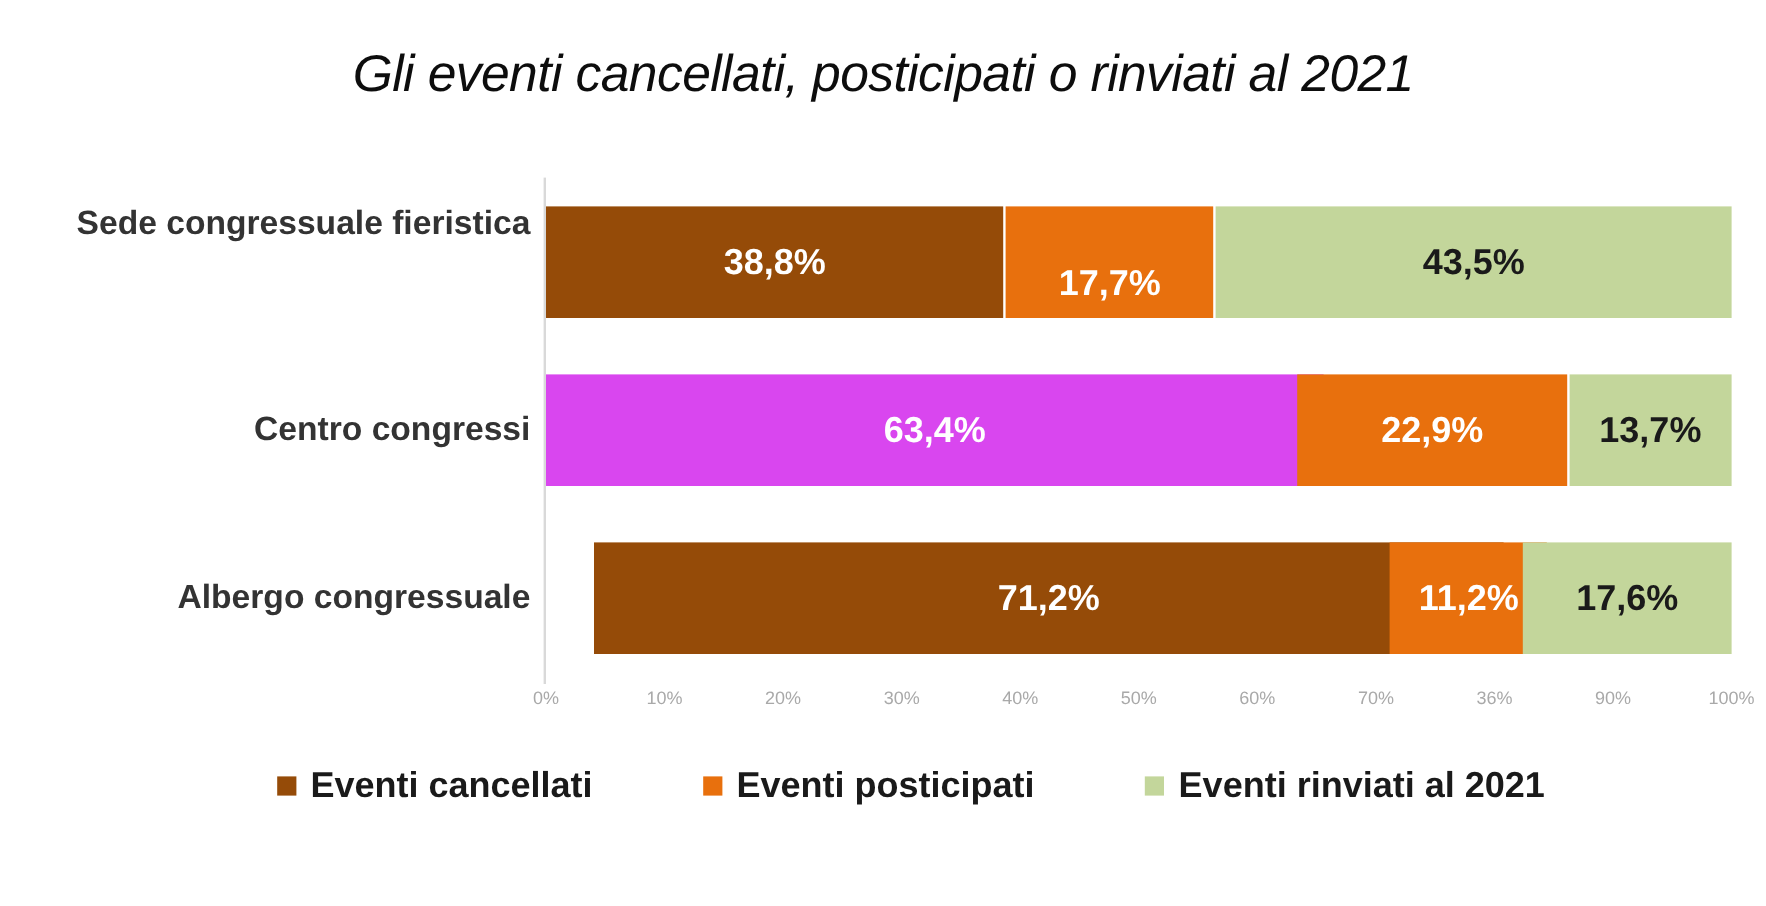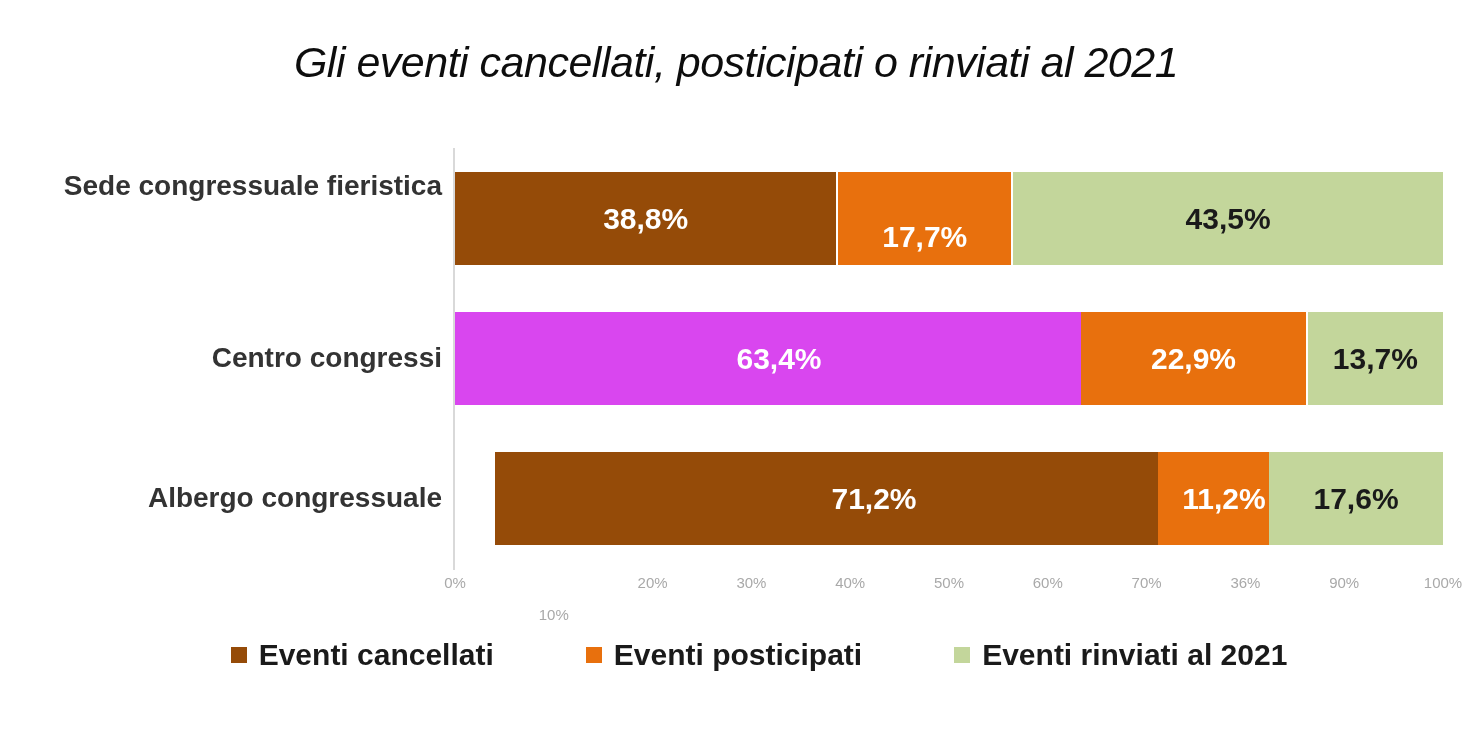--- a/index.html
+++ b/index.html
@@ -205,21 +205,21 @@
           <span class="seg-label" style="color: rgb(255, 255, 255);">11,2%</span>
         </div>
         <div class="seg s2" style="left: 814.112px; width: 173.888px; background: rgb(195, 214, 155);">
           <span class="seg-label" style="color: rgb(26, 26, 26);">17,6%</span>
         </div>
       </div>
   </div>
 
   <div id="axis-ticks">
       <span class="tick-label" style="left: 0px; color: rgb(169, 169, 169);">0%</span>
-      <span class="tick-label" style="left: 98.8px; color: rgb(169, 169, 169); margin-top: 32px;">10%</span>
+      <span class="tick-label" style="left: 98.8px; color: rgb(169, 169, 169);">10%</span>
       <span class="tick-label" style="left: 197.6px; color: rgb(169, 169, 169);">20%</span>
       <span class="tick-label" style="left: 296.4px; color: rgb(169, 169, 169);">30%</span>
       <span class="tick-label" style="left: 395.2px; color: rgb(169, 169, 169);">40%</span>
       <span class="tick-label" style="left: 494px; color: rgb(169, 169, 169);">50%</span>
       <span class="tick-label" style="left: 592.8px; color: rgb(169, 169, 169);">60%</span>
       <span class="tick-label" style="left: 691.6px; color: rgb(169, 169, 169);">70%</span>
       <span class="tick-label" style="left: 790.4px; color: rgb(169, 169, 169);">36%</span>
       <span class="tick-label" style="left: 889.2px; color: rgb(169, 169, 169);">90%</span>
       <span class="tick-label" style="left: 988px; color: rgb(169, 169, 169);">100%</span>
     </div>

